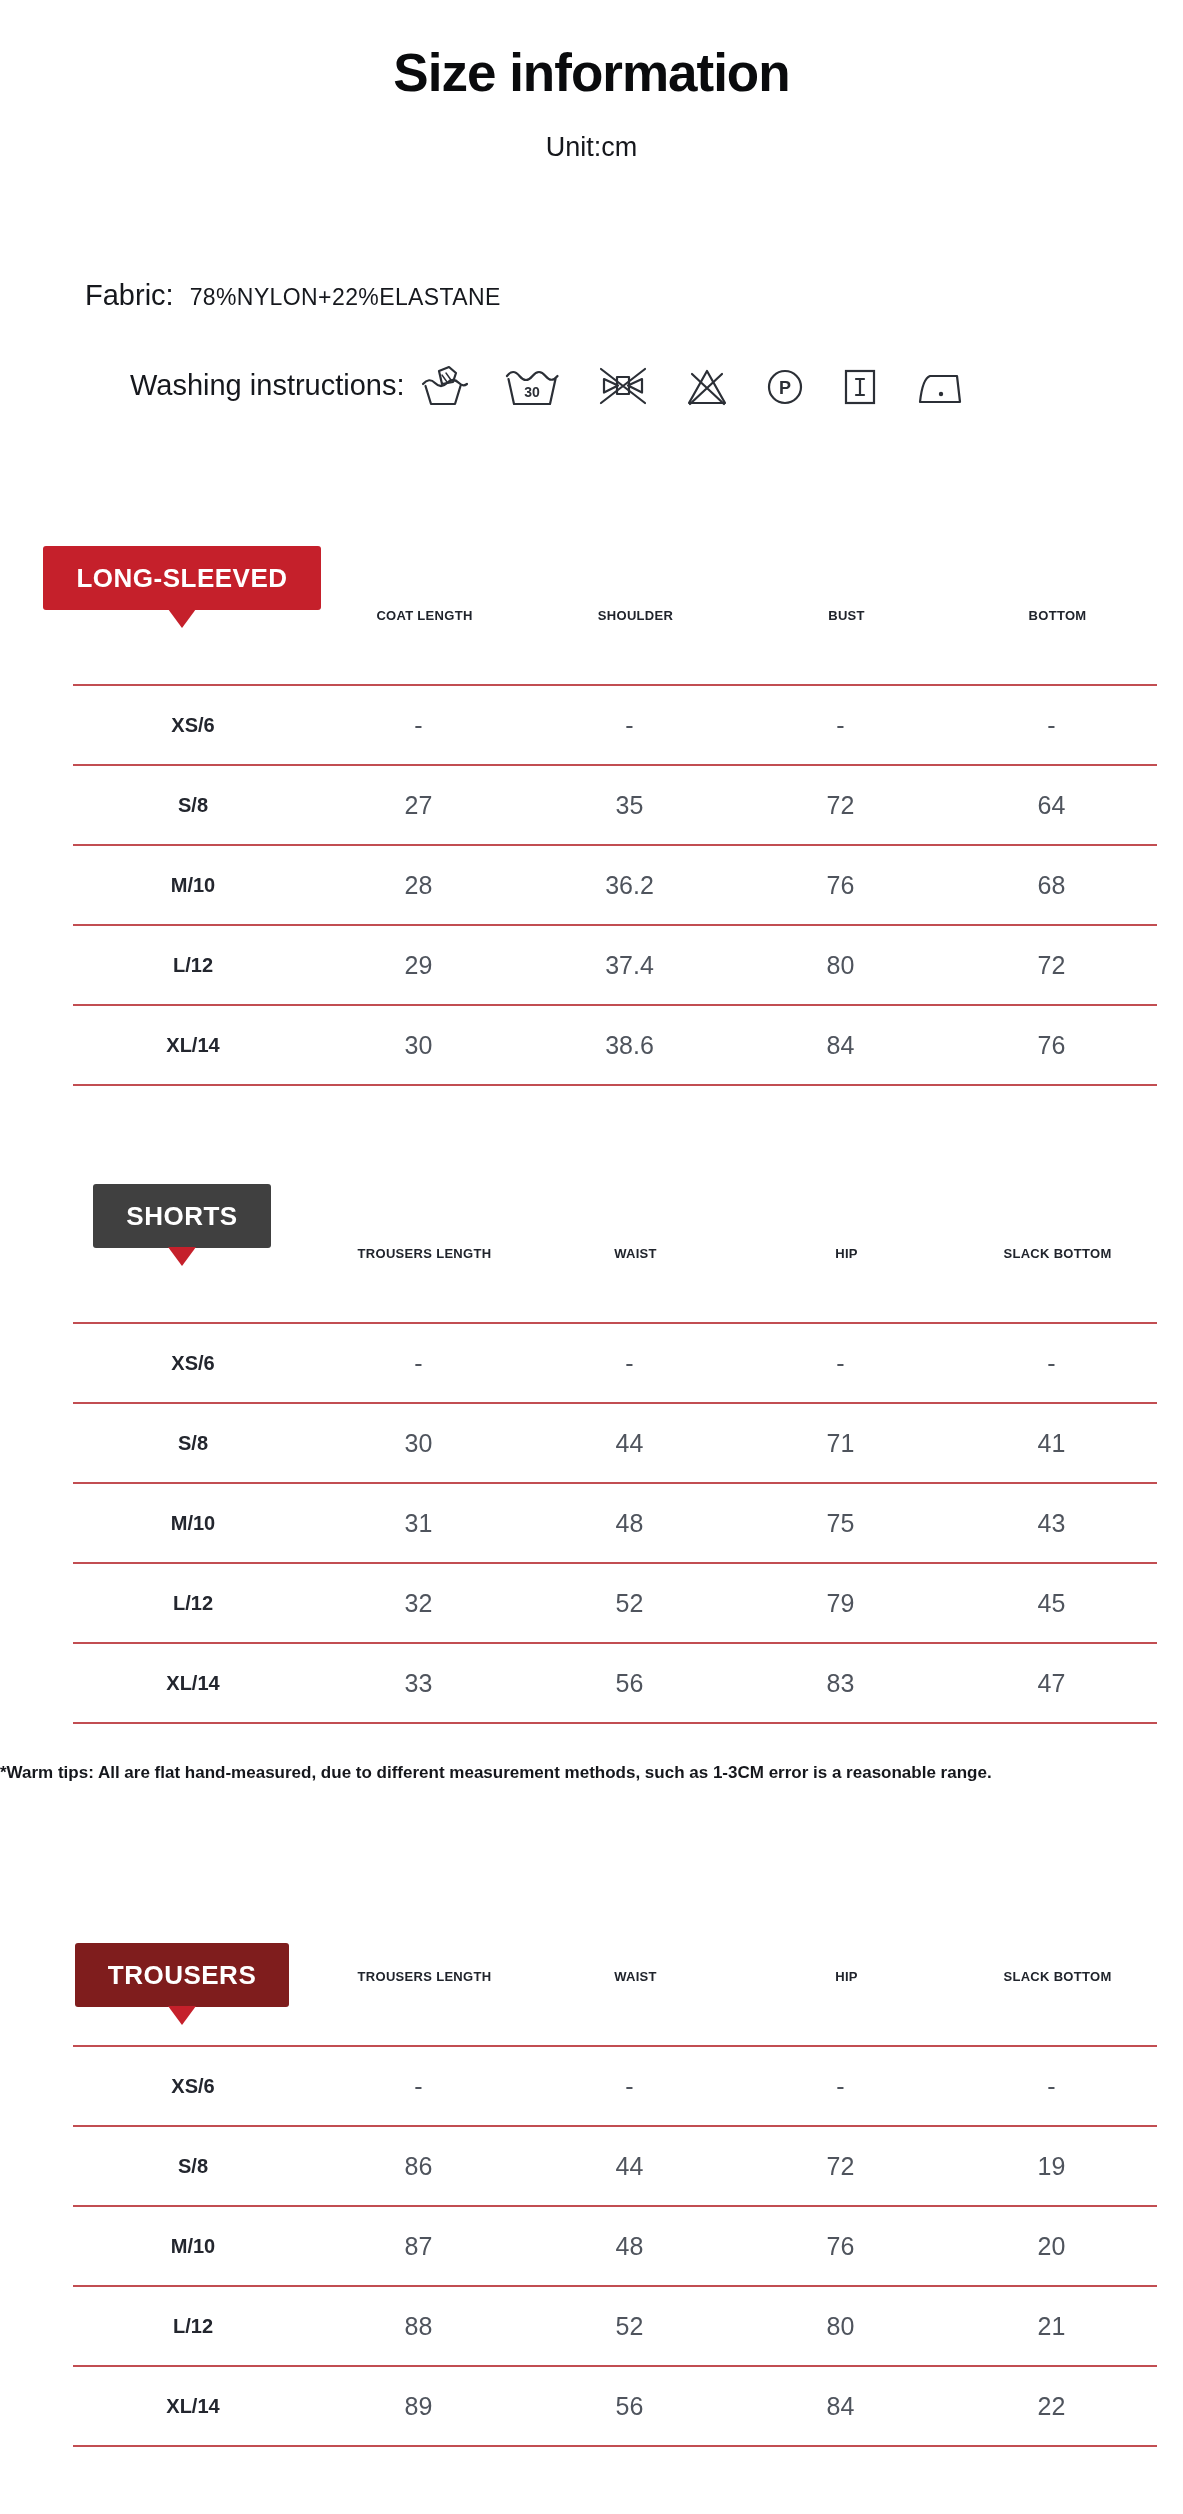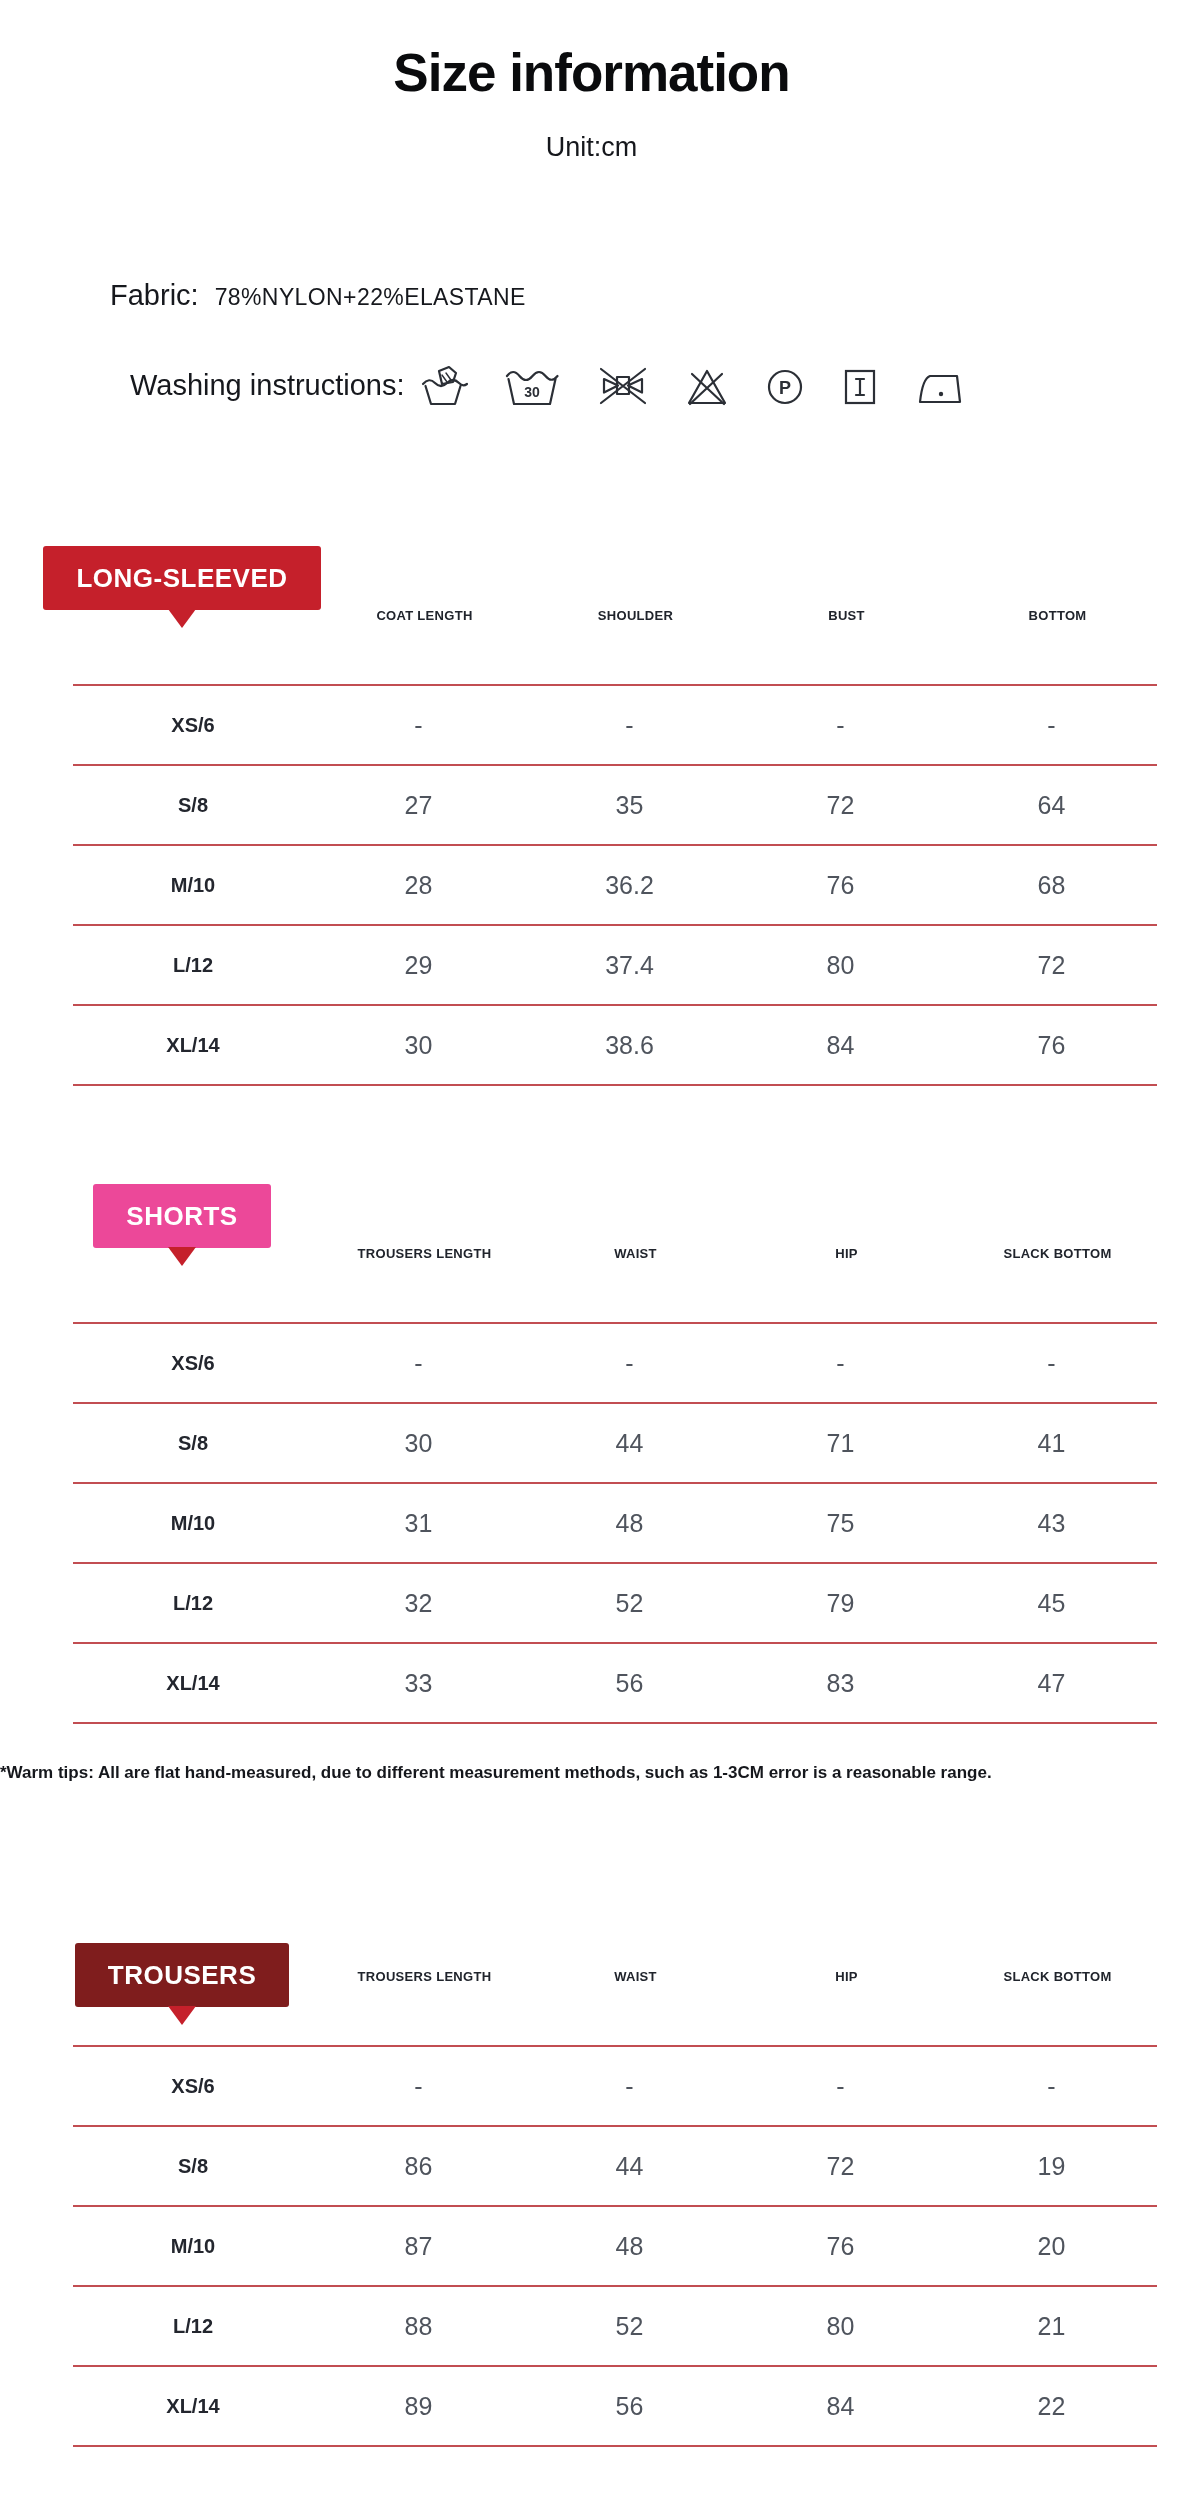--- a/index.html
+++ b/index.html
@@ -1,20 +1,20 @@
 <!DOCTYPE html>
 <html><head>
 <meta charset="utf-8">
 <style>
   html,body{margin:0;padding:0;background:#fff;}
   body{width:1183px;height:2514px;overflow:hidden;font-family:"Liberation Sans",sans-serif;color:#16181d;}
   .page{padding-top:42px;}
   .title{margin:0;text-align:center;font-size:53px;line-height:62px;font-weight:700;letter-spacing:-1px;color:#0a0b0d;}
   .unit{margin:26px 0 0;text-align:center;font-size:27px;line-height:34px;font-weight:500;color:#15171c;}
-  .fabric-row{margin:115px 0 0 110px;height:40px;display:flex;align-items:baseline;gap:16px;}
+  .fabric-row{margin:115px 0 0 85px;height:40px;display:flex;align-items:baseline;gap:16px;}
   .fabric-label{font-size:29px;}
   .fabric-value{font-size:23px;letter-spacing:.4px;}
   .washing-row{margin:40px 0 0 130px;height:52px;display:flex;align-items:center;}
   .washing-label{font-size:29px;margin-right:12px;}
   .icons{display:flex;align-items:center;gap:33px;}
   .care{display:block;}
   .care text{font-family:"Liberation Sans",sans-serif;}
   #tables-a{margin-top:135px;}
   #tables-b{margin-top:123px;}
   .size-section{position:relative;}
@@ -135,21 +135,21 @@
             <div class="size-label">XL/14</div>
             <div class="num">30</div>
             <div class="num">38.6</div>
             <div class="num">84</div>
             <div class="num">76</div>
           </div>
         </div>
       </section>
       <section class="size-section">
         <div class="badge-wrap">
-          <div class="badge" style="background: #ec4899;">SHORTS</div>
+          <div class="badge" style="background: #404040;">SHORTS</div>
           <div class="badge-pointer" style="border-top-color: rgb(197, 32, 43);"></div>
         </div>
         <div class="head-row">
           <div></div>
           <div class="col-label">TROUSERS LENGTH</div>
           <div class="col-label">WAIST</div>
           <div class="col-label">HIP</div>
           <div class="col-label">SLACK BOTTOM</div>
         </div>
         <div class="rowgroup" style="border-top-color: rgb(194, 77, 82);">

